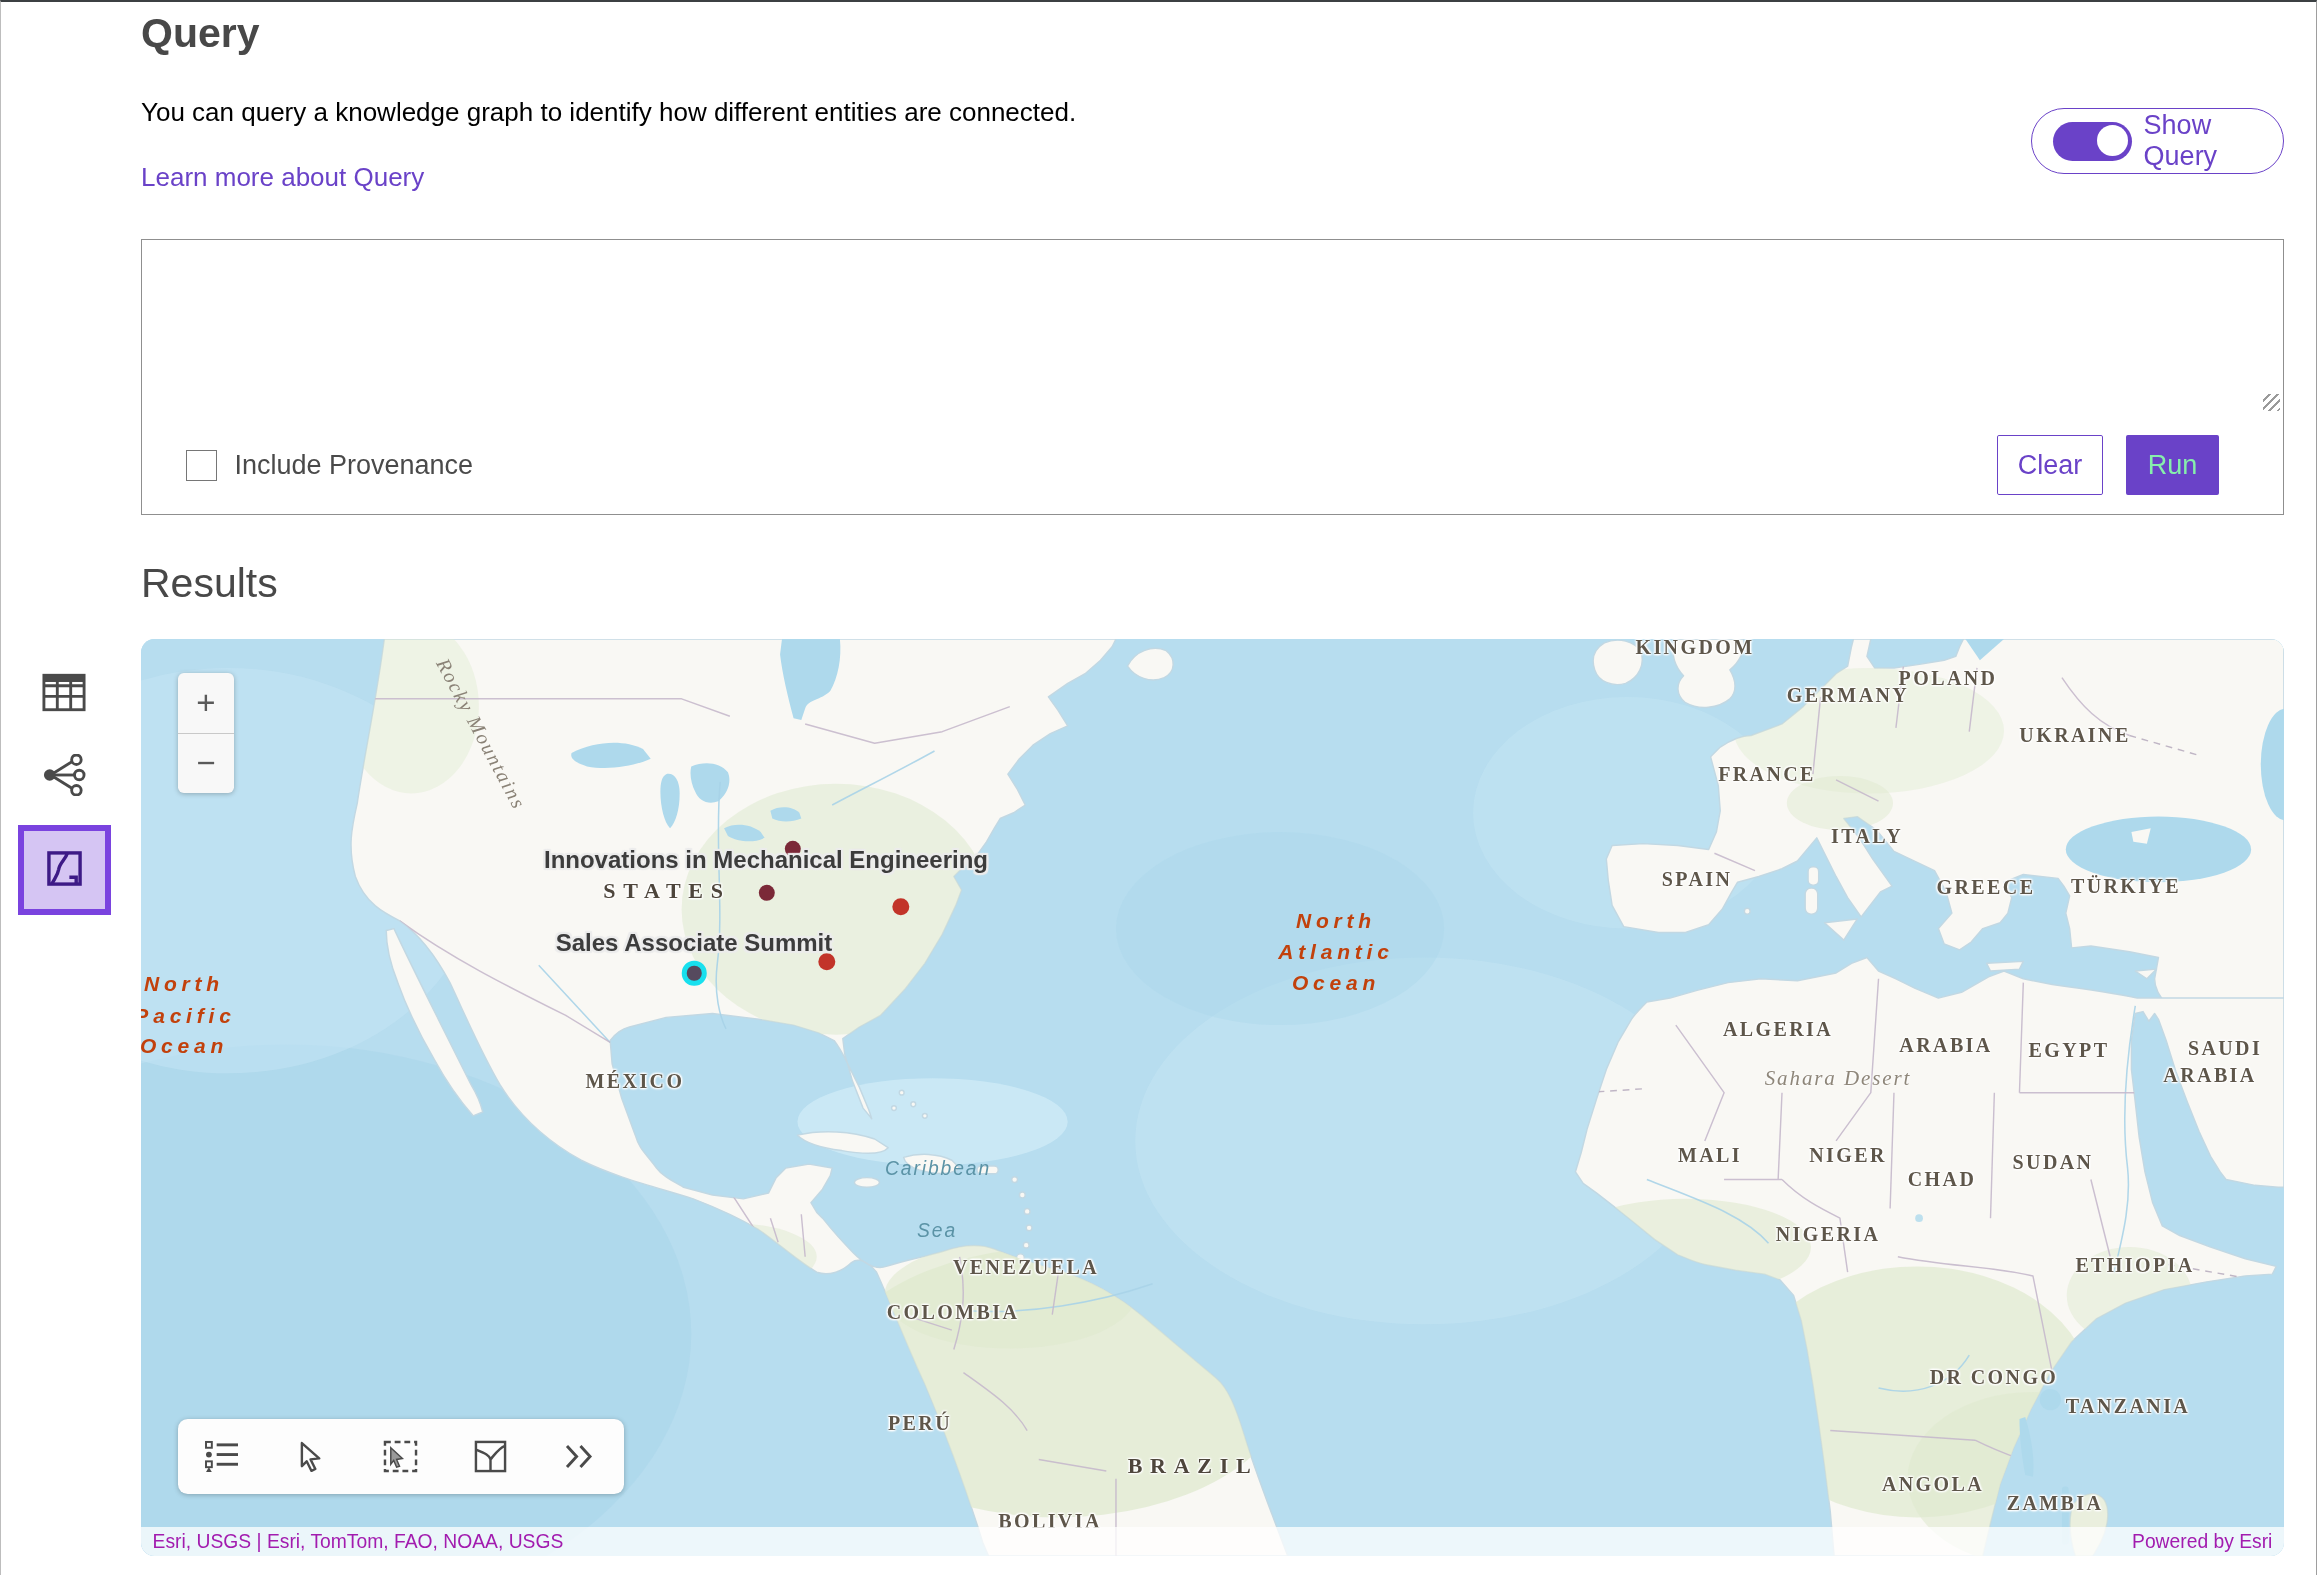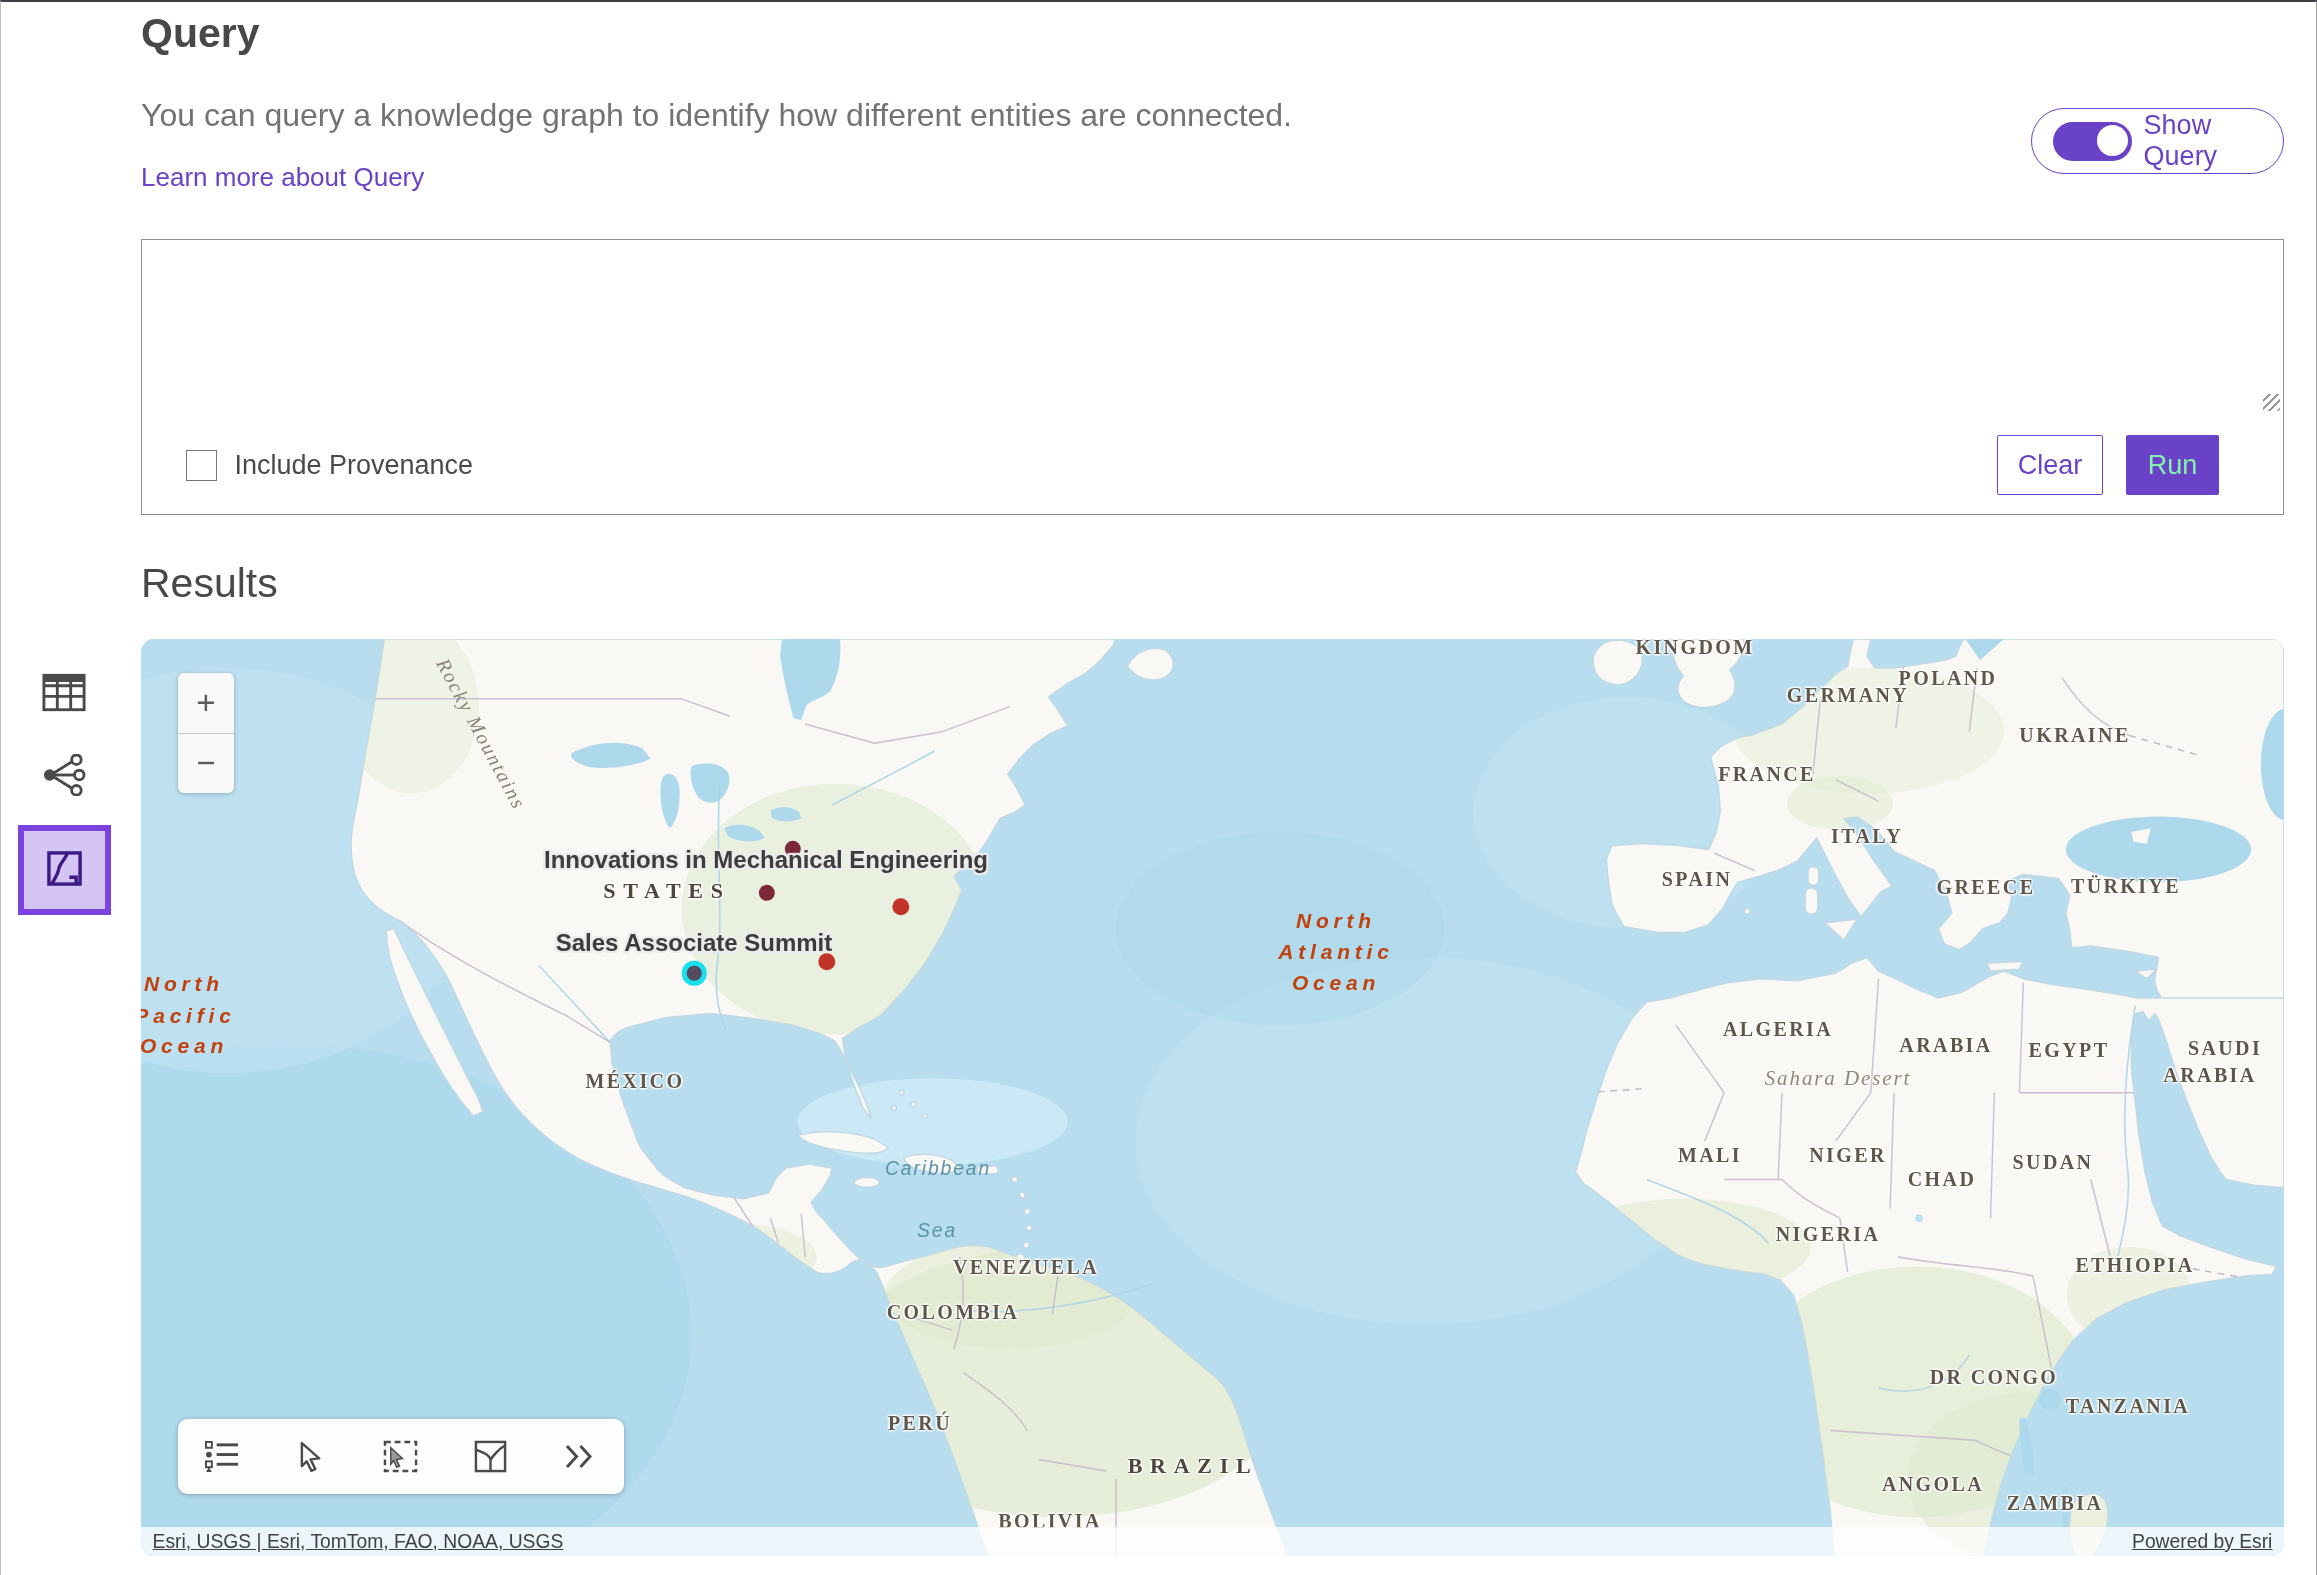--- a/index.html
+++ b/index.html
@@ -1,21 +1,21 @@
 <!DOCTYPE html>
 <html><head>
 <meta charset="utf-8">
 <style>
   html,body{margin:0;padding:0;background:#e8e8e8;}
   .page{position:relative;width:2317px;height:1576px;background:#ffffff;
         border-top:2.9px solid #3c4043;border-left:1px solid #bdbdbd;border-right:1px solid #9e9e9e;border-bottom:1px solid #bdbdbd;
         box-sizing:border-box;font-family:"Liberation Sans",sans-serif;overflow:hidden;}
   
   .q-title{position:absolute;left:140px;top:7.7px;font-size:41px;font-weight:700;color:#484848;}
-  .q-desc{position:absolute;left:140px;top:95px;font-size:32px;color:#737373;}
+  .q-desc{position:absolute;left:140px;top:95px;font-size:26px;color:#000000;}
   .q-link{position:absolute;left:140px;top:160px;font-size:26px;color:#6a42c8;cursor:pointer;}
   .toggle-pill{position:absolute;left:2030px;top:106px;width:253px;height:66px;border:1.9px solid #6a42c8;border-radius:35px;
         display:flex;align-items:center;background:#fff;box-sizing:border-box;cursor:pointer;}
   .switch{width:79px;height:39px;background:#6a42c8;border-radius:21px;margin-left:21px;position:relative;flex:none;}
   .knob{position:absolute;right:3.9px;top:3.9px;width:31px;height:31px;background:#fff;border-radius:50%;}
   .toggle-label{font-size:27px;color:#6a42c8;margin-left:11.6px;}
   .query-box{position:absolute;left:140px;top:237px;width:2143px;height:276px;border:1.9px solid #8f8f8f;box-sizing:border-box;background:#fff;}
   .query-textarea{display:block;width:100%;height:176px;border:none;border-bottom:1px solid #aaa;resize:none;box-sizing:border-box;
         font-family:"DejaVu Sans Mono",monospace;font-size:26px;color:#3a3a3a;padding:19.3px 23px;outline:none;background:#fff;}
   .grip{position:absolute;right:2.9px;top:154px;width:17.4px;height:17.4px;
@@ -52,21 +52,21 @@
   .pt-red{width:17.4px;height:17.4px;background:#c23429;}
   .pt-selected{width:14.5px;height:14.5px;background:#564a5e;border:5.8px solid #18e0ee;}
   .zoomctl{position:absolute;left:37px;top:34px;width:56px;height:120px;background:#f8f8f8;border-radius:5.8px;
         box-shadow:0 1px 4.8px rgba(0,0,0,.25);display:flex;flex-direction:column;}
   .zoombtn{flex:1;display:flex;align-items:center;justify-content:center;font-size:33px;color:#5a5a5a;cursor:pointer;font-family:"Liberation Sans",sans-serif;}
   .zoomdiv{height:1px;background:#c9c9c9;}
   .map-toolbar{position:absolute;left:37px;top:780px;width:446px;height:75px;background:#fdfdfd;border-radius:9.7px;
         box-shadow:0 1px 5.8px rgba(0,0,0,.25);display:flex;align-items:center;justify-content:space-around;}
   .tb-icon{width:62px;height:62px;display:flex;align-items:center;justify-content:center;color:#4a4a4a;cursor:pointer;}
   .attrib{position:absolute;left:0;right:0;bottom:0;height:29px;background:rgba(255,255,255,.75);
-        display:flex;align-items:center;justify-content:space-between;font-size:19.3px;color:#404040;padding:0 11.6px;text-decoration:underline;}
+        display:flex;align-items:center;justify-content:space-between;font-size:19.3px;color:#a21caf;padding:0 11.6px;}
 </style>
 </head>
 <body>
 
 <div class="page">
 
   <div class="q-title">Query</div>
   <div class="q-desc">You can query a knowledge graph to identify how different entities are connected.</div>
   <a class="q-link">Learn more about Query</a>
 

